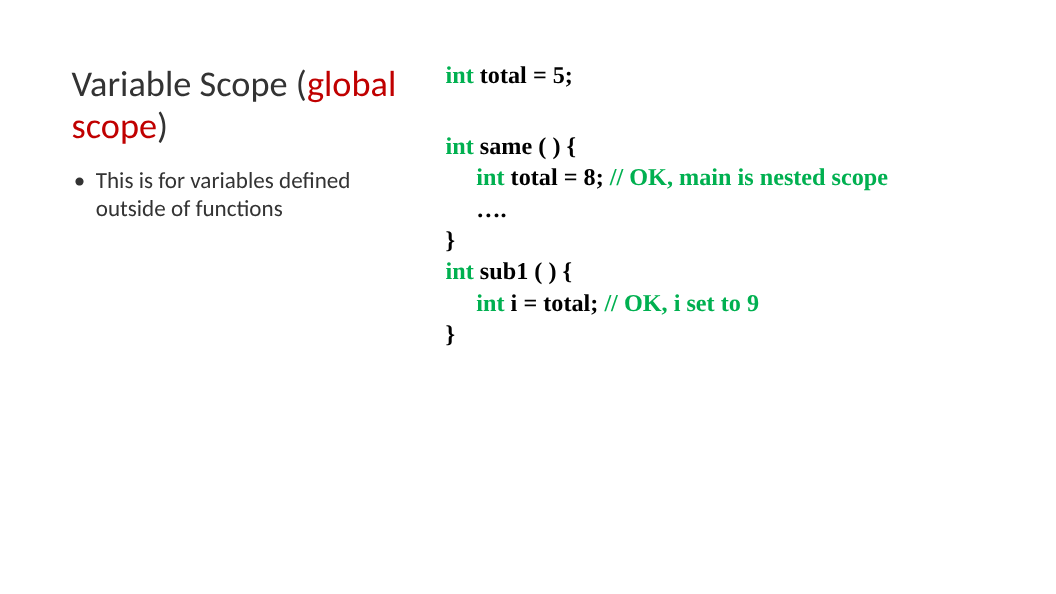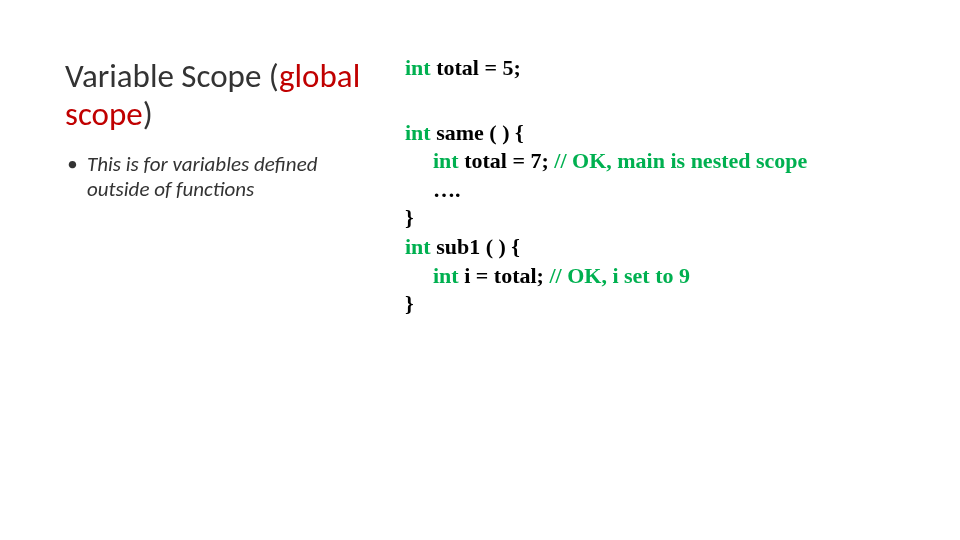--- a/index.html
+++ b/index.html
@@ -38,21 +38,20 @@
     color: #333333;
     margin: 0 0 18px 0;
   }
   .title .accent {
     color: #C00000;
   }
   ul.bullets {
     list-style: none;
     padding: 0;
     margin: 0;
-    font-style: italic;
   }
   ul.bullets li {
     position: relative;
     font-size: 21px;
     line-height: 1.2;
     color: #333333;
     padding-left: 22px;
     margin-bottom: 20px;
   }
   ul.bullets li::before {
@@ -100,21 +99,21 @@
 
   <div class="right-col code">
     <p>
       <span class="kw">int</span><span class="bold"> total = 5;</span>
     </p>
     <div class="gap"></div>
     <p>
       <span class="kw">int</span><span class="bold"> same ( ) {</span>
     </p>
     <p>
-      <span class="indent"></span><span class="kw">int</span><span class="bold"> total = 7; </span><span class="cm">// OK, main is nested scope</span>
+      <span class="indent"></span><span class="kw">int</span><span class="bold"> total = 8; </span><span class="cm">// OK, main is nested scope</span>
     </p>
     <p>
       <span class="indent"></span><span class="bold">….</span>
     </p>
     <p>
       <span class="bold">}</span>
     </p>
     <p>
       <span class="kw">int</span><span class="bold"> sub1 ( ) {</span>
     </p>

